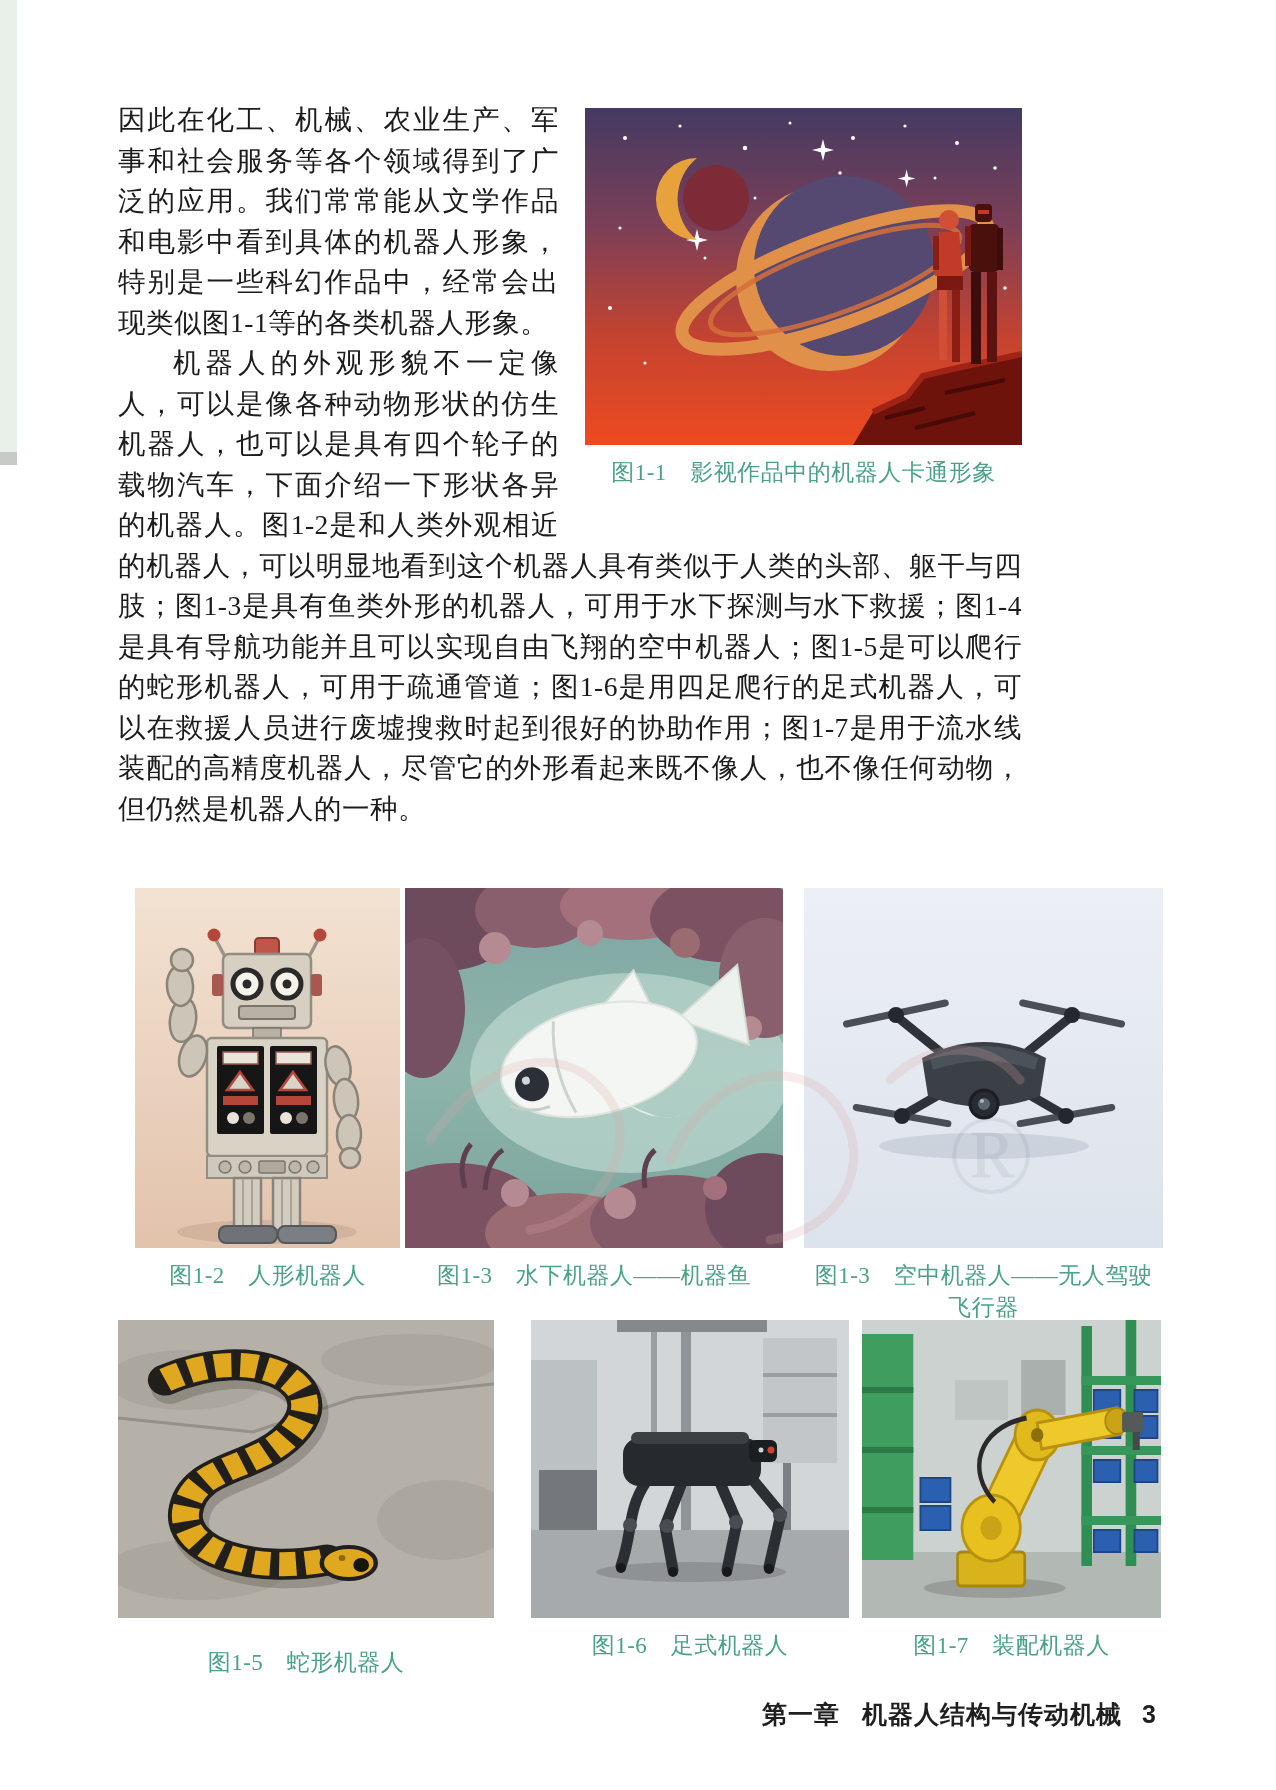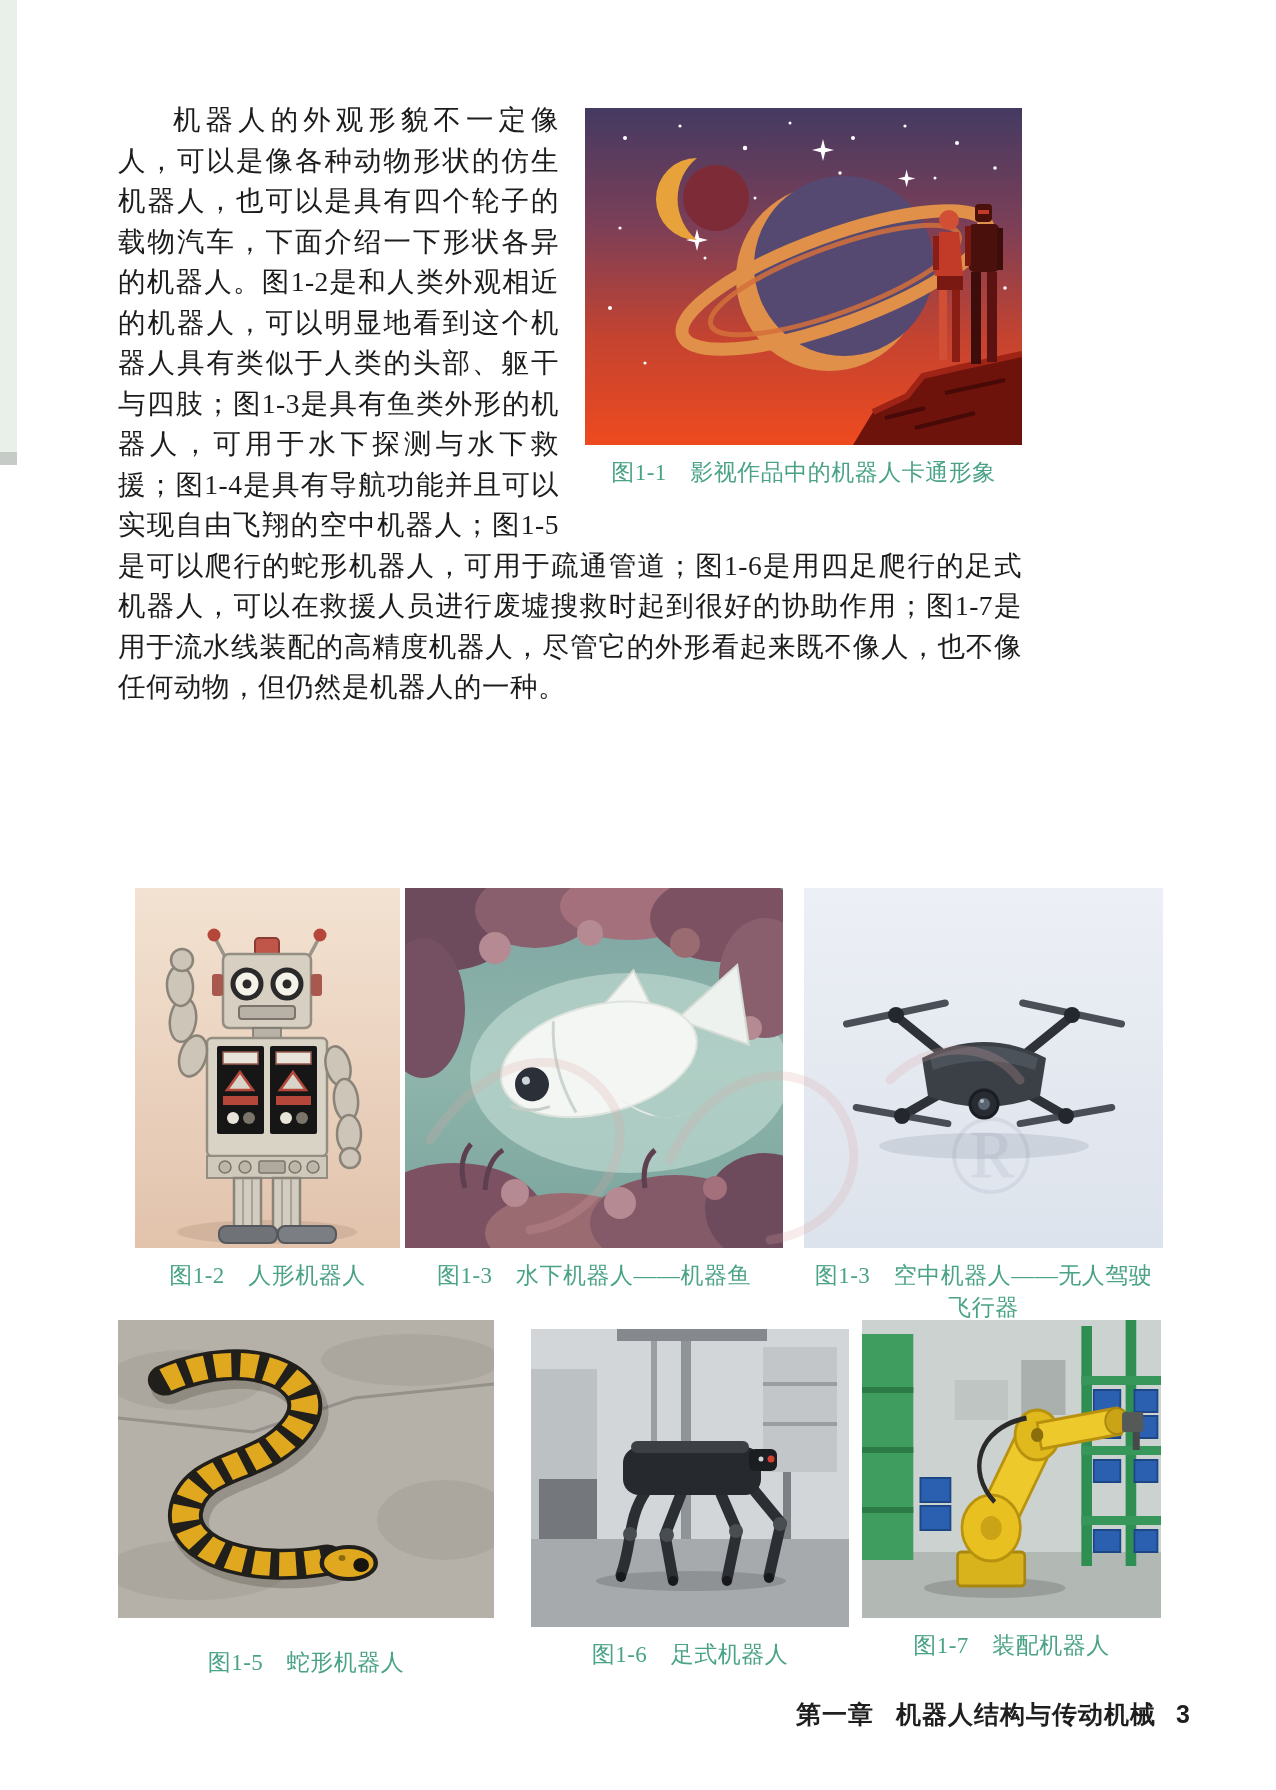--- a/index.html
+++ b/index.html
@@ -22,21 +22,21 @@
   .figrow1{left:135px;top:888px;}
   .figrow2{left:118px;top:1320px;}
   .figcell{display:flex;flex-direction:column;}
   .photo{display:block;overflow:hidden;}
   .photo svg{display:block;width:100%;height:100%;}
 
   .pub-watermark{position:absolute;left:370px;top:930px;width:700px;height:360px;pointer-events:none;opacity:.45;}
 
   .footer{position:absolute;left:0;top:1698px;width:1157px;text-align:right;
           font-family:"Liberation Sans","DejaVu Sans",sans-serif;font-weight:700;
-          font-size:25px;color:#1f1f1f;letter-spacing:1px;padding-left:34px;}
+          font-size:25px;color:#1f1f1f;letter-spacing:1px;}
   .footer .gap-s{display:inline-block;width:22px;}
   .footer .gap-n{display:inline-block;width:20px;}
 
   .tt-watermark{position:absolute;right:6px;top:1722px;
           font-family:"Liberation Sans","DejaVu Sans",sans-serif;font-weight:700;font-size:44px;
           color:#ffffff;-webkit-text-stroke:2.5px #8f8f8f;
           text-shadow:0 3px 2px rgba(120,120,120,.45);letter-spacing:2px;}
 </style>
 </head>
 <body>
@@ -118,20 +118,21 @@
             <rect x="380" y="118" width="6" height="40" fill="#7a1812"></rect>
             <rect x="386" y="164" width="10" height="92" fill="#3d0d0b"></rect>
             <rect x="402" y="164" width="10" height="90" fill="#5c1210"></rect>
             <rect x="412" y="120" width="6" height="42" fill="#3d0d0b"></rect>
           </g>
         </g>
       </svg>
       <div class="fig-caption">图1-1　影视作品中的机器人卡通形象</div>
     </div>
 
+    <p>因此在化工、机械、农业生产、军事和社会服务等各个领域得到了广泛的应用。我们常常能从文学作品和电影中看到具体的机器人形象，特别是一些科幻作品中，经常会出现类似图1-1等的各类机器人形象。</p>
     <p class="indent">机器人的外观形貌不一定像人，可以是像各种动物形状的仿生机器人，也可以是具有四个轮子的载物汽车，下面介绍一下形状各异的机器人。图1-2是和人类外观相近的机器人，可以明显地看到这个机器人具有类似于人类的头部、躯干与四肢；图1-3是具有鱼类外形的机器人，可用于水下探测与水下救援；图1-4是具有导航功能并且可以实现自由飞翔的空中机器人；图1-5是可以爬行的蛇形机器人，可用于疏通管道；图1-6是用四足爬行的足式机器人，可以在救援人员进行废墟搜救时起到很好的协助作用；图1-7是用于流水线装配的高精度机器人，尽管它的外形看起来既不像人，也不像任何动物，但仍然是机器人的一种。</p>
   </div>
 
   <div class="figrow figrow1">
 
     <div class="figcell" style="width:265px;margin-right:5px;">
       <div class="photo" style="height:360px;">
         <svg viewBox="0 0 265 360" preserveAspectRatio="none" aria-hidden="true">
           <defs>
             <linearGradient id="g12bg" x1="0" y1="0" x2="0" y2="1">
@@ -322,21 +323,21 @@
             <path d="M42,60 C120,22 190,62 158,108 C128,152 66,142 60,192 C56,232 120,254 186,240" fill="none" stroke="#e0a81f" stroke-width="24" stroke-dasharray="15 8"></path>
             <ellipse cx="205" cy="243" rx="24" ry="16" fill="#e0a81f" stroke="#211f1b" stroke-width="4"></ellipse>
             <circle cx="216" cy="245" r="7" fill="#17150f"></circle>
             <circle cx="199" cy="238" r="3" fill="#8a6a10"></circle>
           </g>
         </svg>
       </div>
       <div class="fig-caption">图1-5　蛇形机器人</div>
     </div>
 
-    <div class="figcell" style="width:318px;margin-right:13px;justify-content:center;">
+    <div class="figcell" style="width:318px;margin-right:13px;">
       <div class="photo" style="height:298px;">
         <svg viewBox="0 0 318 298" preserveAspectRatio="none" aria-hidden="true">
           <rect width="318" height="210" fill="#d3d6d8"></rect>
           <rect y="210" width="318" height="88" fill="#a6aaad"></rect>
           <g>
             <rect x="0" y="40" width="66" height="170" fill="#bcc1c4"></rect>
             <rect x="8" y="150" width="58" height="60" fill="#74787c"></rect>
             <rect x="150" y="0" width="10" height="210" fill="#8f9498"></rect>
             <rect x="86" y="0" width="150" height="12" fill="#85898d"></rect>
             <rect x="232" y="18" width="74" height="125" fill="#c2c6c9"></rect>

